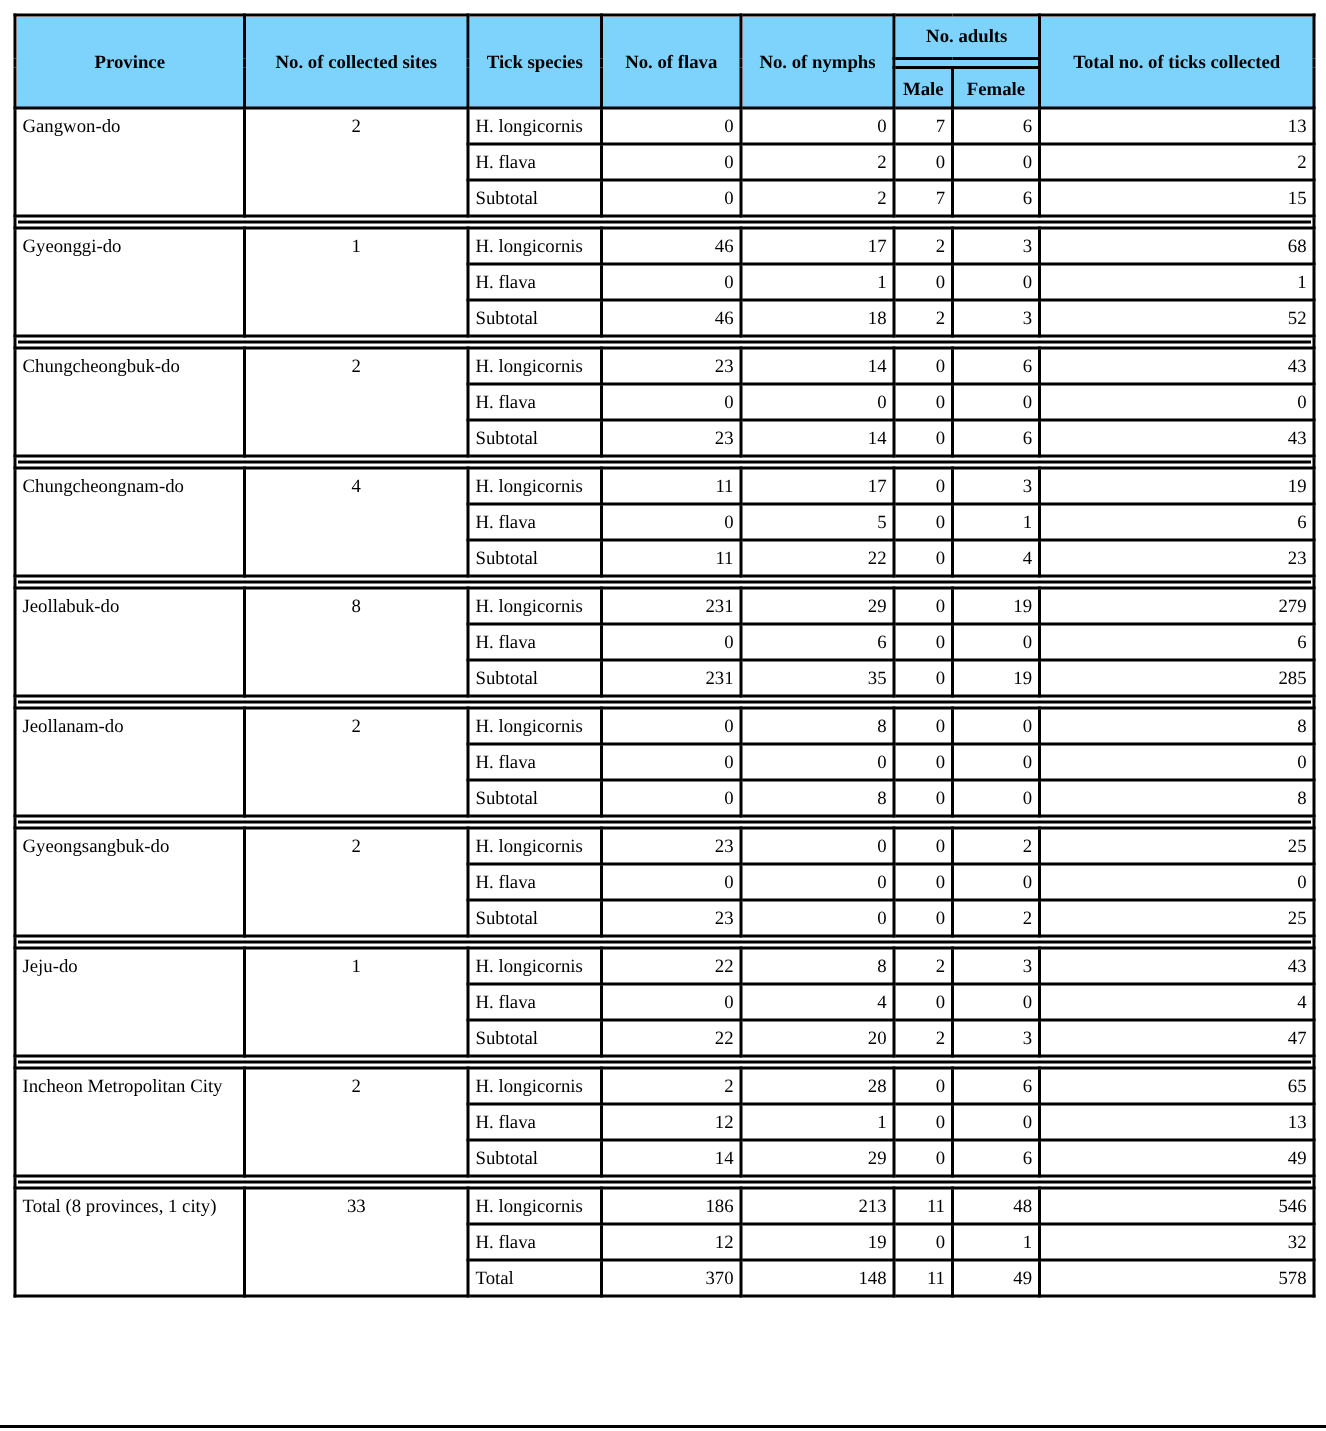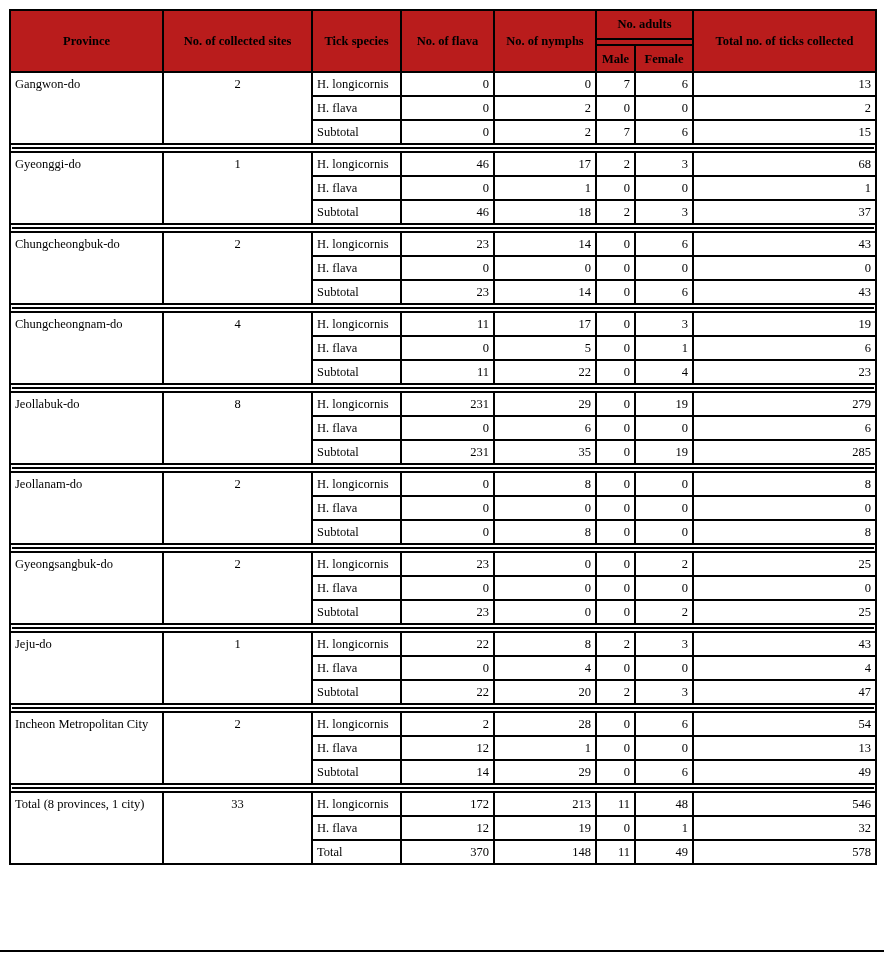--- a/index.html
+++ b/index.html
@@ -2,21 +2,21 @@
 <html><head>
   <meta charset="utf-8">
   <style>
     html, body { margin: 0; padding: 0; background: #ffffff; }
     body { width: 884px; height: 954px; position: relative; overflow: hidden;
            font-family: "Liberation Serif", "DejaVu Serif", serif; color: #000; }
     .wrap { position: absolute; left: 9px; top: 9px; width: 866px; }
     table { border-collapse: collapse; width: 866px; table-layout: fixed; }
     td, th { border: 2px solid #000; font-size: 12.5px; padding: 0 4px; height: 22px; line-height: 22px;
              white-space: nowrap; overflow: hidden; }
-    th { background: #b91c1c; font-weight: bold; font-size: 12.5px; text-align: center; }
+    th { background: #7dd3fc; font-weight: bold; font-size: 12.5px; text-align: center; }
     thead th.tall { height: 60px; }
     .num { text-align: right; }
     td.prov, td.sites { vertical-align: top; }
     td.sites { text-align: center; }
     tr.sep td { height: 6px; padding: 0; line-height: 0; border-left: 2px solid #000; border-right: 2px solid #000;
                 border-top: 2px solid #000; border-bottom: 2px solid #000; }
     tr.sep td .inner { display: block; height: 2px; background: #000; margin: 0 1px; }
     th.adults-top { height: 24px; line-height: 24px; border-bottom: none; }
     th.adults-sub { height: 22px; line-height: 22px; }
     tr.dbl th { height: 4px; padding: 0; line-height: 0; border-top: 2px solid #000; border-bottom: 2px solid #000; }
@@ -104,21 +104,21 @@
           <td class="num">0</td>
           <td class="num">0</td>
           <td class="num">1</td>
         </tr>
         <tr>
           <td>Subtotal</td>
           <td class="num">46</td>
           <td class="num">18</td>
           <td class="num">2</td>
           <td class="num">3</td>
-          <td class="num">37</td>
+          <td class="num">52</td>
         </tr>
         <tr class="sep">
           <td colspan="8">
             <span class="inner"></span>
           </td>
         </tr>
         <tr>
           <td rowspan="3" class="prov">Chungcheongbuk-do</td>
           <td rowspan="3" class="sites">2</td>
           <td>H. longicornis</td>
@@ -305,21 +305,21 @@
           </td>
         </tr>
         <tr>
           <td rowspan="3" class="prov">Incheon Metropolitan City</td>
           <td rowspan="3" class="sites">2</td>
           <td>H. longicornis</td>
           <td class="num">2</td>
           <td class="num">28</td>
           <td class="num">0</td>
           <td class="num">6</td>
-          <td class="num">54</td>
+          <td class="num">65</td>
         </tr>
         <tr>
           <td>H. flava</td>
           <td class="num">12</td>
           <td class="num">1</td>
           <td class="num">0</td>
           <td class="num">0</td>
           <td class="num">13</td>
         </tr>
         <tr>
@@ -332,21 +332,21 @@
         </tr>
         <tr class="sep">
           <td colspan="8">
             <span class="inner"></span>
           </td>
         </tr>
         <tr>
           <td rowspan="3" class="prov">Total (8 provinces, 1 city)</td>
           <td rowspan="3" class="sites">33</td>
           <td>H. longicornis</td>
-          <td class="num">172</td>
+          <td class="num">186</td>
           <td class="num">213</td>
           <td class="num">11</td>
           <td class="num">48</td>
           <td class="num">546</td>
         </tr>
         <tr>
           <td>H. flava</td>
           <td class="num">12</td>
           <td class="num">19</td>
           <td class="num">0</td>

